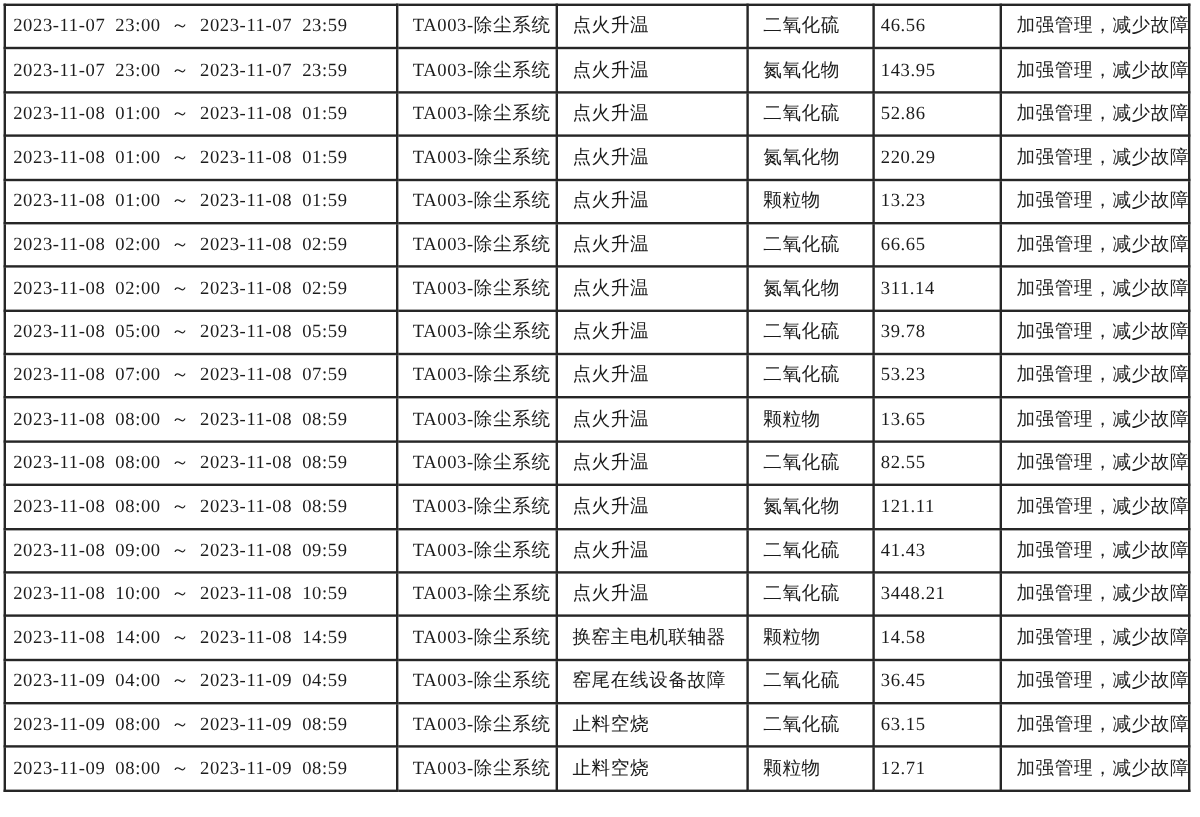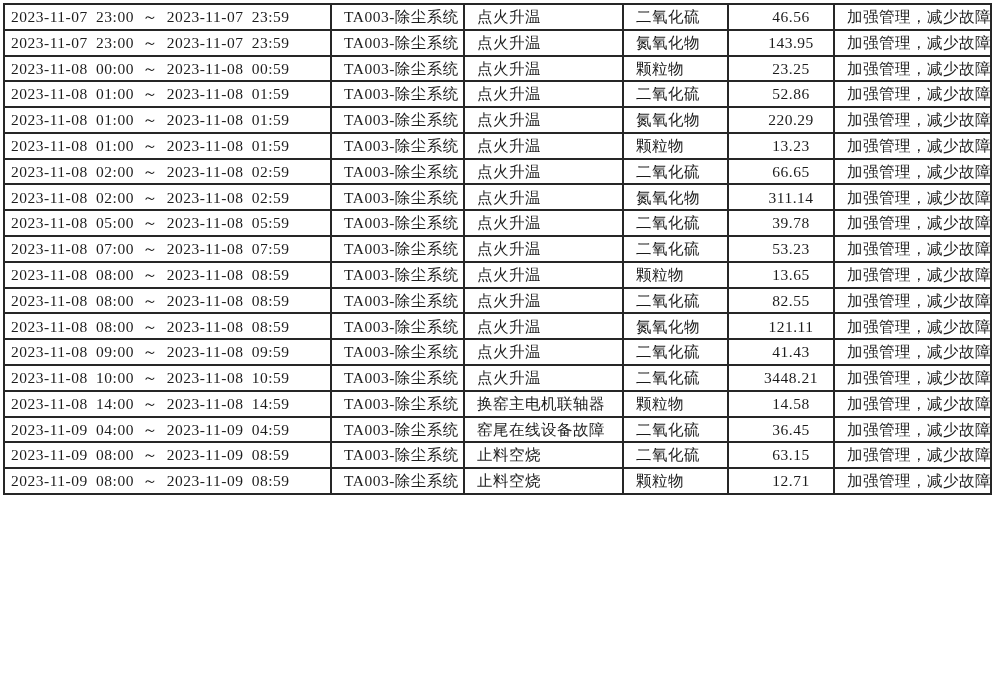--- a/index.html
+++ b/index.html
@@ -12,41 +12,40 @@
     height: 681px;
     position: relative;
     font-family: "Liberation Serif", "DejaVu Serif", serif;
     color: #1c1c1c;
   }
   table.data-table {
     position: absolute;
     left: 3px;
     top: 3px;
     width: 989px;
-    height: 492px;
+    height: 657px;
     border-collapse: collapse;
     table-layout: fixed;
   }
   table.data-table td {
     border: 2px solid #262626;
     font-size: 15.5px;
     line-height: 1;
     letter-spacing: 0.5px;
     padding: 0 4px 0 12px;
     white-space: nowrap;
     overflow: hidden;
     vertical-align: middle;
   }
   table.data-table td.col-time {
     padding-left: 6px;
     word-spacing: 4px;
   }
   table.data-table td.col-value {
-    padding-left: 24px;
-    text-align: center;
+    padding-left: 5px;
   }
 </style>
 </head>
 <body>
 
 <table class="data-table">
   <colgroup>
     <col style="width:327px">
     <col style="width:133px">
     <col style="width:159px">
@@ -65,28 +64,20 @@
   </tr>
       <tr>
     <td class="col-time">2023-11-07 23:00 ～ 2023-11-07 23:59</td>
     <td class="col-system">TA003-除尘系统</td>
     <td class="col-status">点火升温</td>
     <td class="col-pollutant">氮氧化物</td>
     <td class="col-value">143.95</td>
     <td class="col-note">加强管理，减少故障</td>
   </tr>
       <tr>
-    <td class="col-time">2023-11-08 00:00 ～ 2023-11-08 00:59</td>
-    <td class="col-system">TA003-除尘系统</td>
-    <td class="col-status">点火升温</td>
-    <td class="col-pollutant">颗粒物</td>
-    <td class="col-value">23.25</td>
-    <td class="col-note">加强管理，减少故障</td>
-  </tr>
-      <tr>
     <td class="col-time">2023-11-08 01:00 ～ 2023-11-08 01:59</td>
     <td class="col-system">TA003-除尘系统</td>
     <td class="col-status">点火升温</td>
     <td class="col-pollutant">二氧化硫</td>
     <td class="col-value">52.86</td>
     <td class="col-note">加强管理，减少故障</td>
   </tr>
       <tr>
     <td class="col-time">2023-11-08 01:00 ～ 2023-11-08 01:59</td>
     <td class="col-system">TA003-除尘系统</td>

